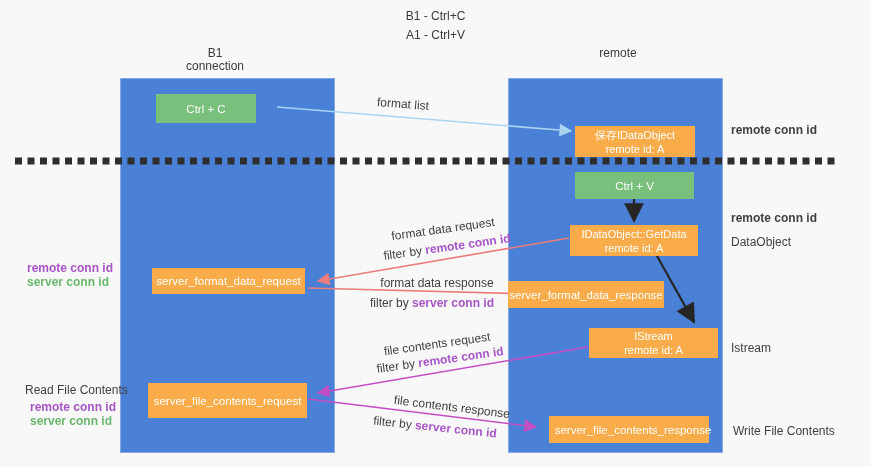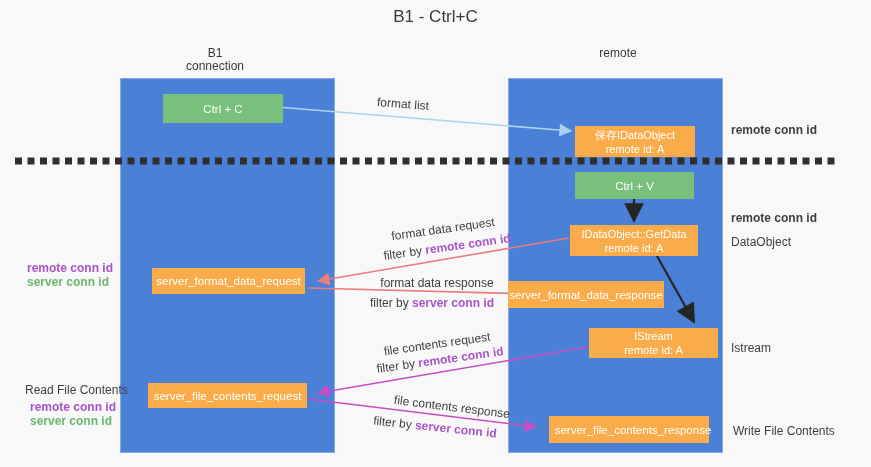--- a/index.html
+++ b/index.html
@@ -11,21 +11,21 @@
     position: relative;
     width: 871px;
     height: 467px;
     background: var(--background, #f8f8f8);
     overflow: hidden;
   }
   .title {
     position: absolute;
     left: 0; right: 0; top: 7px;
     text-align: center;
-    font-size: 17px;
+    font-size: 12px;
     line-height: 19px;
     color: #3a3a3a;
     z-index: 3;
   }
   .col-header {
     position: absolute;
     top: 47px;
     width: 140px;
     text-align: center;
     font-size: 12px;
@@ -82,20 +82,21 @@
     line-height: 14px;
   }
 </style>
 </head>
 <body>
 
 <div class="canvas">
 
   <div class="title">
     <div>B1 - Ctrl+C</div>
+    <div>A1 - Ctrl+V</div>
   </div>
 
   <div class="col-header" style="left:145px;">
     <div>B1</div>
     <div>connection</div>
   </div>
   <div class="col-header" style="left:548px;">
     <div>remote</div>
   </div>
 
@@ -128,21 +129,21 @@
 
     <line x1="308" y1="288" x2="532" y2="294" stroke-width="1.6" marker-end="url(#ah-salmon)" stroke="#ec7d7d"></line>
 
     <line x1="657" y1="256" x2="694" y2="322" stroke-width="2.2" marker-end="url(#ah-black)" stroke="#252525"></line>
 
     <line x1="588" y1="347" x2="318" y2="393" stroke-width="1.6" marker-end="url(#ah-magenta)" stroke="#c44fc4"></line>
 
     <line x1="308" y1="399" x2="536" y2="427" stroke-width="1.6" marker-end="url(#ah-magenta)" stroke="#c44fc4"></line>
   </svg>
 
-  <div class="box green" style="left:163px; top:94px; width:120px; height:29px;">
+  <div class="box green" style="left:156px; top:94px; width:100px; height:29px;">
     <span>Ctrl + C</span>
   </div>
 
   <div class="box orange two-line" style="left:575px; top:118px; width:120px; height:31px;margin-top:8px;">
     <span>保存IDataObject</span>
     <span>remote id: A</span>
   </div>
 
   <div class="box green" style="left:575px; top:172px; width:119px; height:27px;">
     <span>Ctrl + V</span>
@@ -159,21 +160,21 @@
 
   <div class="box orange" style="left:508px; top:281px; width:156px; height:27px;">
     <span>server_format_data_response</span>
   </div>
 
   <div class="box orange two-line" style="left:589px; top:328px; width:129px; height:30px;">
     <span>IStream</span>
     <span>remote id: A</span>
   </div>
 
-  <div class="box orange" style="left:148px; top:383px; width:159px; height:25px;">
+  <div class="box orange" style="left:148px; top:383px; width:159px; height:35px;">
     <span>server_file_contents_request</span>
   </div>
 
   <div class="box orange" style="left:549px; top:416px; width:160px; height:27px;padding-left:8px;">
     <span>server_file_contents_response</span>
   </div>
 
   <div class="rot-label" style="left:403px; top:104px; --r:4.5deg;">format list</div>
 
   <div class="rot-label" style="left:443px; top:229px; --r:-8deg;">format data request</div>

